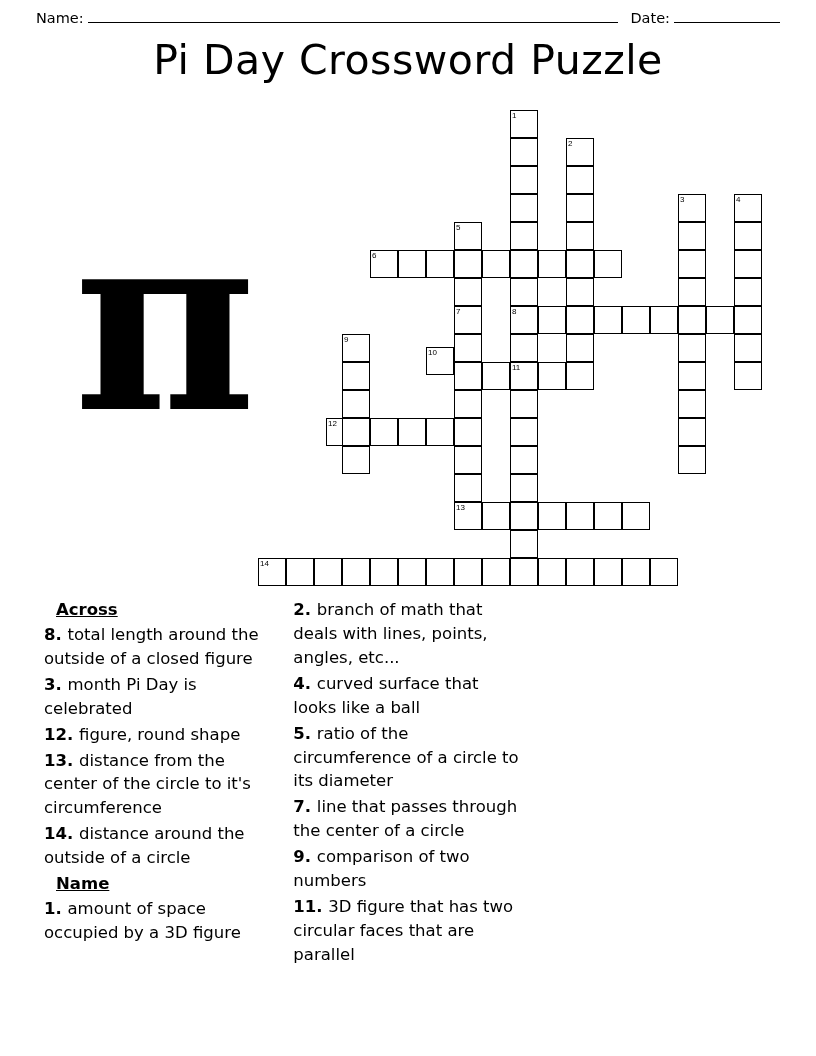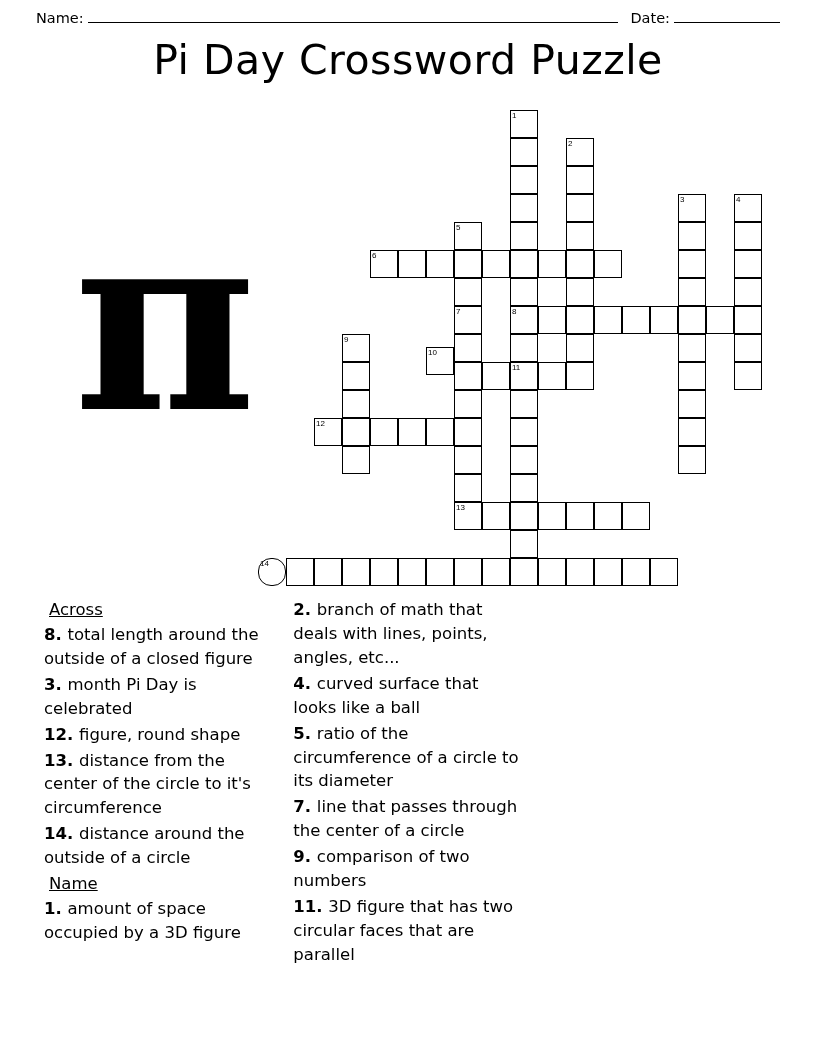--- a/index.html
+++ b/index.html
@@ -99,23 +99,23 @@
     left: 44px;
     width: 730px;
     height: 370px;
     column-count: 3;
     column-gap: 18px;
     column-fill: auto;
     font-size: 16.5px;
     line-height: 1.45;
   }
   .clue-head {
-    font-weight: 400;
+    font-weight: 700;
     text-decoration: underline;
-    margin: 0 0 1px 5px;
+    margin: 0 0 1px 12px;
     break-after: avoid;
   }
   .clue {
     margin: 0 0 2px 0;
     break-inside: avoid;
   }
   .clue .n { font-weight: 700; }
 </style>
 </head>
 <body>
@@ -206,21 +206,21 @@
       <span class="num">11</span>
     </div>
     <div class="cell" style="left: 252px; top: 252px;"></div>
     <div class="cell" style="left: 280px; top: 252px;"></div>
     <div class="cell" style="left: 392px; top: 252px;"></div>
     <div class="cell" style="left: 448px; top: 252px;"></div>
     <div class="cell" style="left: 56px; top: 280px;"></div>
     <div class="cell" style="left: 168px; top: 280px;"></div>
     <div class="cell" style="left: 224px; top: 280px;"></div>
     <div class="cell" style="left: 392px; top: 280px;"></div>
-    <div class="cell" style="left: 28px; top: 308px;">
+    <div class="cell" style="left: 40px; top: 308px;">
       <span class="num">12</span>
     </div>
     <div class="cell" style="left: 56px; top: 308px;"></div>
     <div class="cell" style="left: 84px; top: 308px;"></div>
     <div class="cell" style="left: 112px; top: 308px;"></div>
     <div class="cell" style="left: 140px; top: 308px;"></div>
     <div class="cell" style="left: 168px; top: 308px;"></div>
     <div class="cell" style="left: 224px; top: 308px;"></div>
     <div class="cell" style="left: 392px; top: 308px;"></div>
     <div class="cell" style="left: 56px; top: 336px;"></div>
@@ -232,21 +232,21 @@
     <div class="cell" style="left: 168px; top: 392px;">
       <span class="num">13</span>
     </div>
     <div class="cell" style="left: 196px; top: 392px;"></div>
     <div class="cell" style="left: 224px; top: 392px;"></div>
     <div class="cell" style="left: 252px; top: 392px;"></div>
     <div class="cell" style="left: 280px; top: 392px;"></div>
     <div class="cell" style="left: 308px; top: 392px;"></div>
     <div class="cell" style="left: 336px; top: 392px;"></div>
     <div class="cell" style="left: 224px; top: 420px;"></div>
-    <div class="cell" style="left: -28px; top: 448px; border-radius: 13px;">
+    <div class="cell" style="left: -28px; top: 448px;">
       <span class="num">14</span>
     </div>
     <div class="cell" style="left: 0px; top: 448px;"></div>
     <div class="cell" style="left: 28px; top: 448px;"></div>
     <div class="cell" style="left: 56px; top: 448px;"></div>
     <div class="cell" style="left: 84px; top: 448px;"></div>
     <div class="cell" style="left: 112px; top: 448px;"></div>
     <div class="cell" style="left: 140px; top: 448px;"></div>
     <div class="cell" style="left: 168px; top: 448px;"></div>
     <div class="cell" style="left: 196px; top: 448px;"></div>

